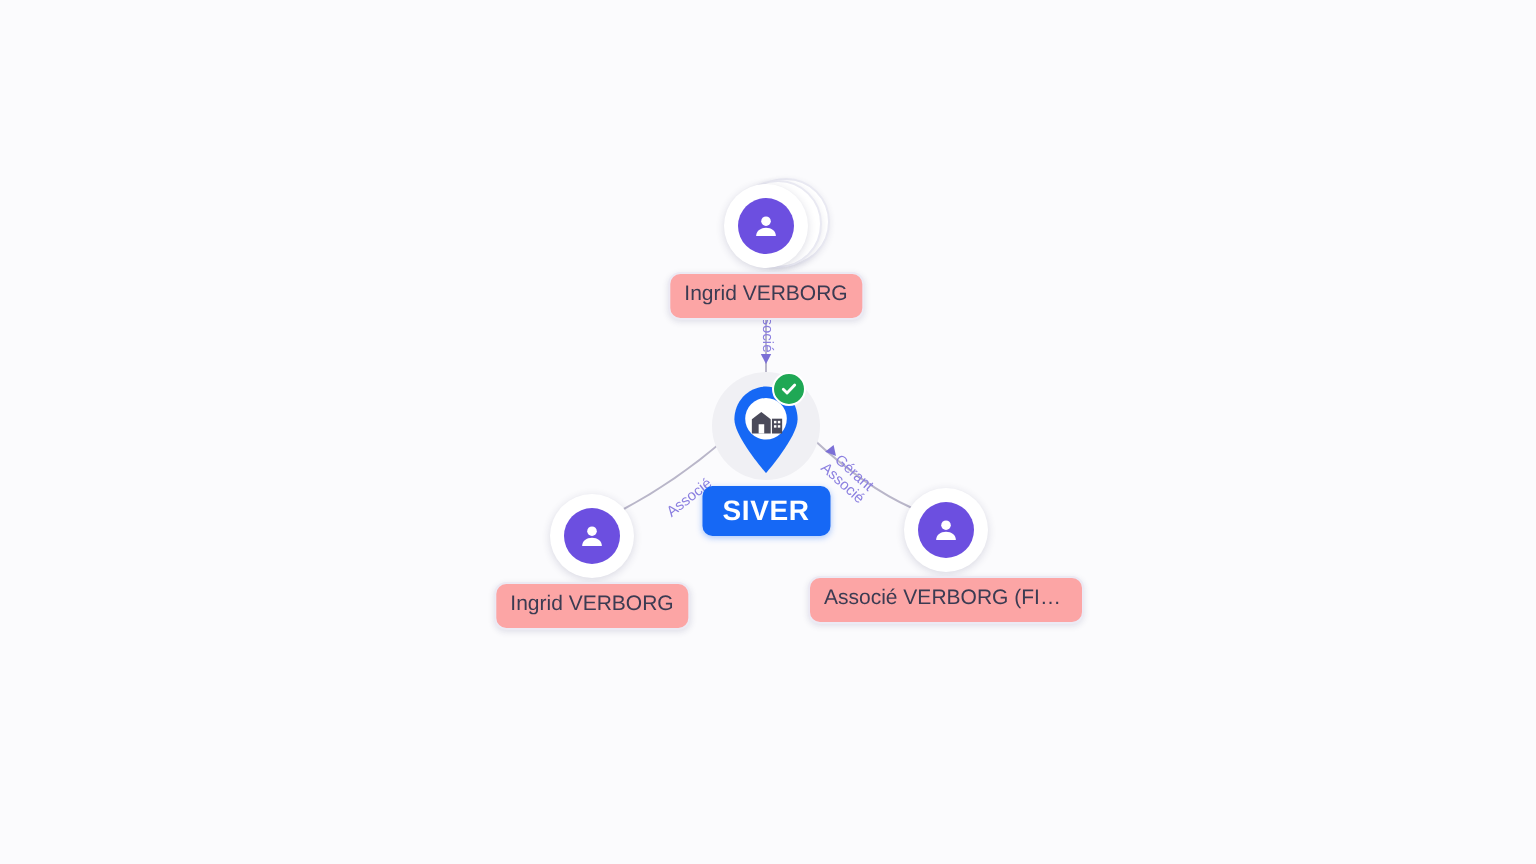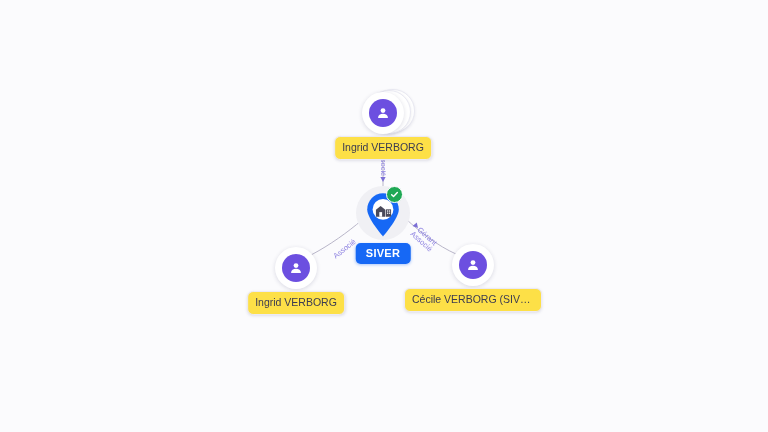--- a/index.html
+++ b/index.html
@@ -62,21 +62,21 @@
     background: #6c4fe0;
     display: flex;
     align-items: center;
     justify-content: center;
   }
   .avatar-disc svg { display: block; }
 
   .name-pill {
     position: absolute;
     transform: translateX(-50%);
-    background: #fde047;
+    background: #fca5a5;
     border: 1px solid #eceaf4;
     border-radius: 6px;
     box-shadow: 0 1px 3px rgba(40,40,90,0.13);
     color: #3b3b52;
     font-size: 10.5px;
     line-height: 1;
     padding: 5px 7px 6px 7px;
     white-space: nowrap;
     max-width: 122px;
     overflow: hidden;
@@ -118,21 +118,21 @@
     border: 1.5px solid #ffffff;
     display: flex;
     align-items: center;
     justify-content: center;
   }
   .company-pill {
     position: absolute;
     transform: translateX(-50%);
     background: #1668f5;
     color: #ffffff;
-    font-size: 11px;
+    font-size: 14px;
     font-weight: bold;
     letter-spacing: 0.3px;
     border-radius: 5px;
     padding: 4px 10px 5px 10px;
     white-space: nowrap;
     box-shadow: 0 1px 3px rgba(22,104,245,0.35);
   }
 
   
   .edge-label {
@@ -210,21 +210,21 @@
     <div class="avatar-wrap">
       <div class="avatar-ring">
         <div class="avatar-disc">
           <svg width="16" height="16" viewBox="0 0 24 24" fill="#ffffff">
             <circle cx="12" cy="8.4" r="3.6"></circle>
             <path d="M4.6 19.5c0-4 3.4-6.2 7.4-6.2s7.4 2.2 7.4 6.2z"></path>
           </svg>
         </div>
       </div>
     </div>
-    <div class="name-pill" style="left:0px; top:23px;">Cécile VERBORG (SIVER...</div>
+    <div class="name-pill" style="left:0px; top:23px;">Associé VERBORG (FIER...</div>
   </div>
 
   <div class="company-node" style="left:383px; top:213px;">
     <div class="company-halo"></div>
     <div class="pin">
       <svg width="38" height="46" viewBox="0 0 38 46">
         <path d="M19 45.5 C19 45.5 3.2 27.5 3.2 18.6 C3.2 9.5 10.3 2.3 19 2.3 C27.7 2.3 34.8 9.5 34.8 18.6 C34.8 27.5 19 45.5 19 45.5 Z" fill="#1668f5"></path>
         <circle cx="19" cy="18.4" r="10.4" fill="#ffffff"></circle>
       </svg>
       <div class="pin-glyph">

